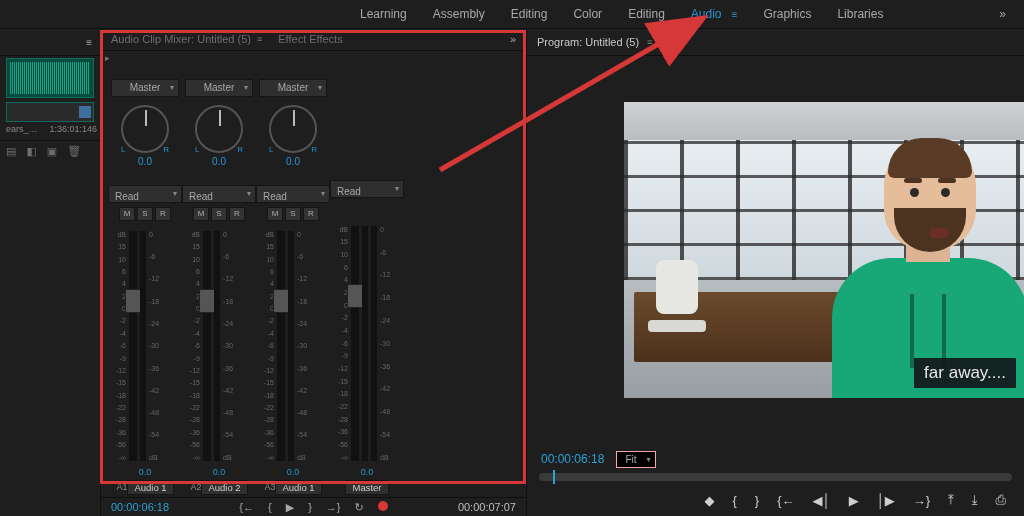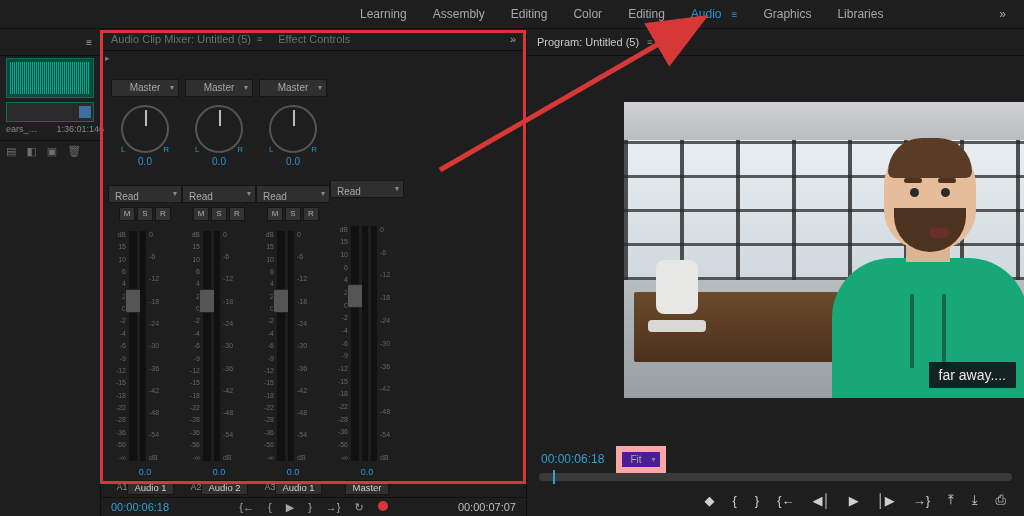--- a/index.html
+++ b/index.html
@@ -99,24 +99,24 @@
   .hoodie::before{left:78px}.hoodie::after{left:110px}
   .neck{position:absolute;bottom:140px;left:74px;width:44px;height:20px;background:#dcb494;}
   .head{position:absolute;bottom:152px;left:52px;width:92px;height:110px;background:#e6bd9b;border-radius:46px 46px 40px 40px;}
   .hair{position:absolute;top:-2px;left:4px;right:4px;height:40px;background:#5a3c26;border-radius:44px 44px 8px 8px;}
   .beard{position:absolute;bottom:-2px;left:10px;right:10px;height:44px;background:#4c3320;border-radius:0 0 36px 36px;}
   .mouth{position:absolute;bottom:14px;left:35px;width:20px;height:10px;background:#6b2f2a;border-radius:10px;}
   .eye{position:absolute;top:48px;width:9px;height:9px;background:#2b2b2b;border-radius:50%;}
   .eye.l{left:26px}.eye.r{right:26px}
   .brow{position:absolute;top:38px;width:18px;height:5px;background:#4c3320;border-radius:3px;}
   .brow.l{left:20px}.brow.r{right:20px}
-  .caption{position:absolute;right:8px;bottom:10px;background:rgba(20,24,26,.92);color:#e8e8e8;padding:5px 10px;font-size:14px;}
+  .caption{position:absolute;right:8px;bottom:10px;background:rgba(20,24,26,.92);color:#e8e8e8;padding:5px 10px;font-size:17px;}
   .prog-bar{height:24px;display:flex;align-items:center;gap:12px;padding:0 14px;}
   .prog-bar .tc{color:var(--time);font-size:12px}
-  .prog-bar .fit{background:#4c1d95;border:6px solid #fca5a5;font-size:10px;color:var(--text);padding:2px 18px 2px 8px;position:relative;}
+  .prog-bar .fit{background:#000000;border:1px solid #fca5a5;font-size:10px;color:var(--text);padding:2px 18px 2px 8px;position:relative;}
   .prog-bar .fit .dd{position:absolute;right:4px;top:3px;font-size:8px;color:#888}
   .prog-ruler{height:8px;margin:2px 12px;background:#3a3a3a;position:relative;border-radius:4px;}
   .prog-ruler .ph{position:absolute;left:3%;top:-3px;width:2px;height:14px;background:#2aa3d6;}
   .prog-controls{height:34px;display:flex;align-items:center;justify-content:flex-end;gap:18px;padding:0 18px;}
   .prog-controls span{color:var(--text2);font-size:13px;cursor:pointer;}
   
   .anno-box{position:absolute;left:100px;top:30px;width:420px;height:448px;border:3px solid var(--red);pointer-events:none;}
   .arrow{position:absolute;pointer-events:none;}
 </style>
 </head>
@@ -142,37 +142,37 @@
     <div class="left-col">
       <div class="proj-head">
           <span class="burger-ic">≡</span>
         </div>
       <div class="clip wave">
           <div class="wv"></div>
         </div>
       <div class="clip seq">
           <div class="seq-ic"></div>
         </div>
-      <div style="display:flex;font-size:9px;color:#888;padding:0 6px;gap:19px;">
+      <div style="display:flex;font-size:9px;color:#888;padding:0 6px;gap:12px;">
         <span>ears_…</span>
         <span>1:36:01:146</span>
       </div>
       <div class="proj-toolbar">
         <span>▤</span>
         <span>◧</span>
         <span>▣</span>
         <span>🗑</span>
       </div>
     </div>
 
     <div class="mid-col">
       <div class="mix-tabs">
         <span class="t">Audio Clip Mixer: Untitled (5)</span>
         <span style="color:#777;font-size:9px;margin-left:-10px">≡</span>
-        <span class="t">Effect Controls</span>
+        <span class="t">Effect Effects</span>
         <span class="more">»</span>
       </div>
 
       <div class="mix-body" id="mix-body">
         <span style="position:absolute;left:4px;top:2px;color:#777;font-size:9px">▸</span>
 
       <div class="track">
             <div class="out-sel">
               <span>Master</span>
               <span class="dd">▾</span>

